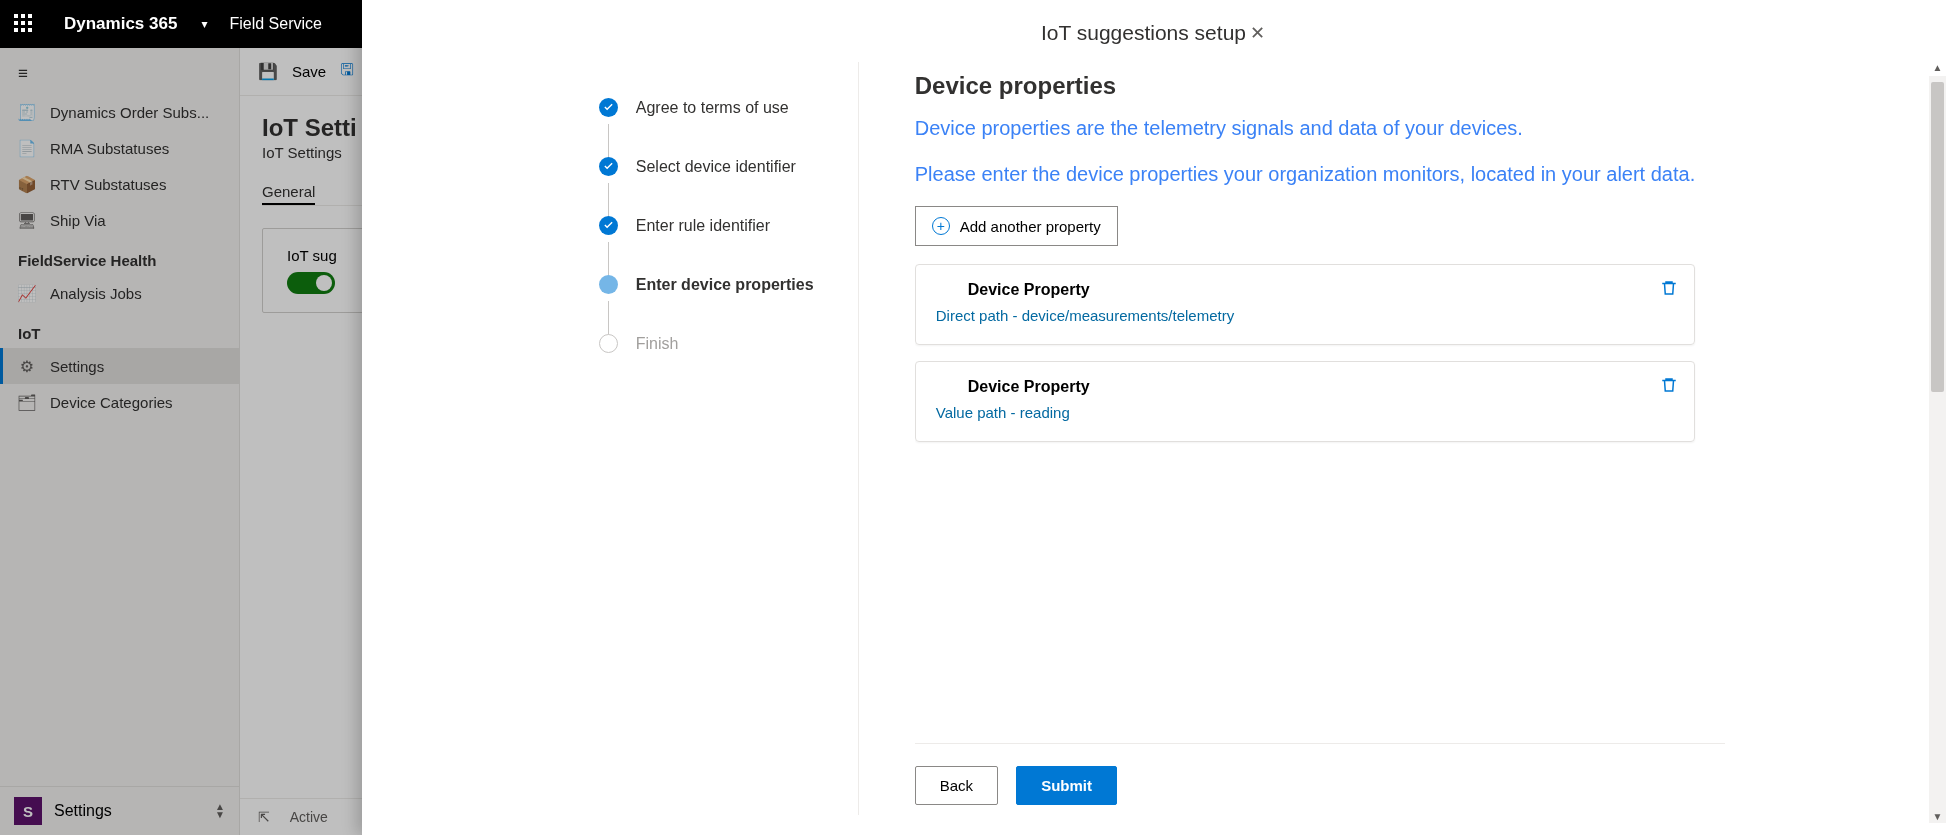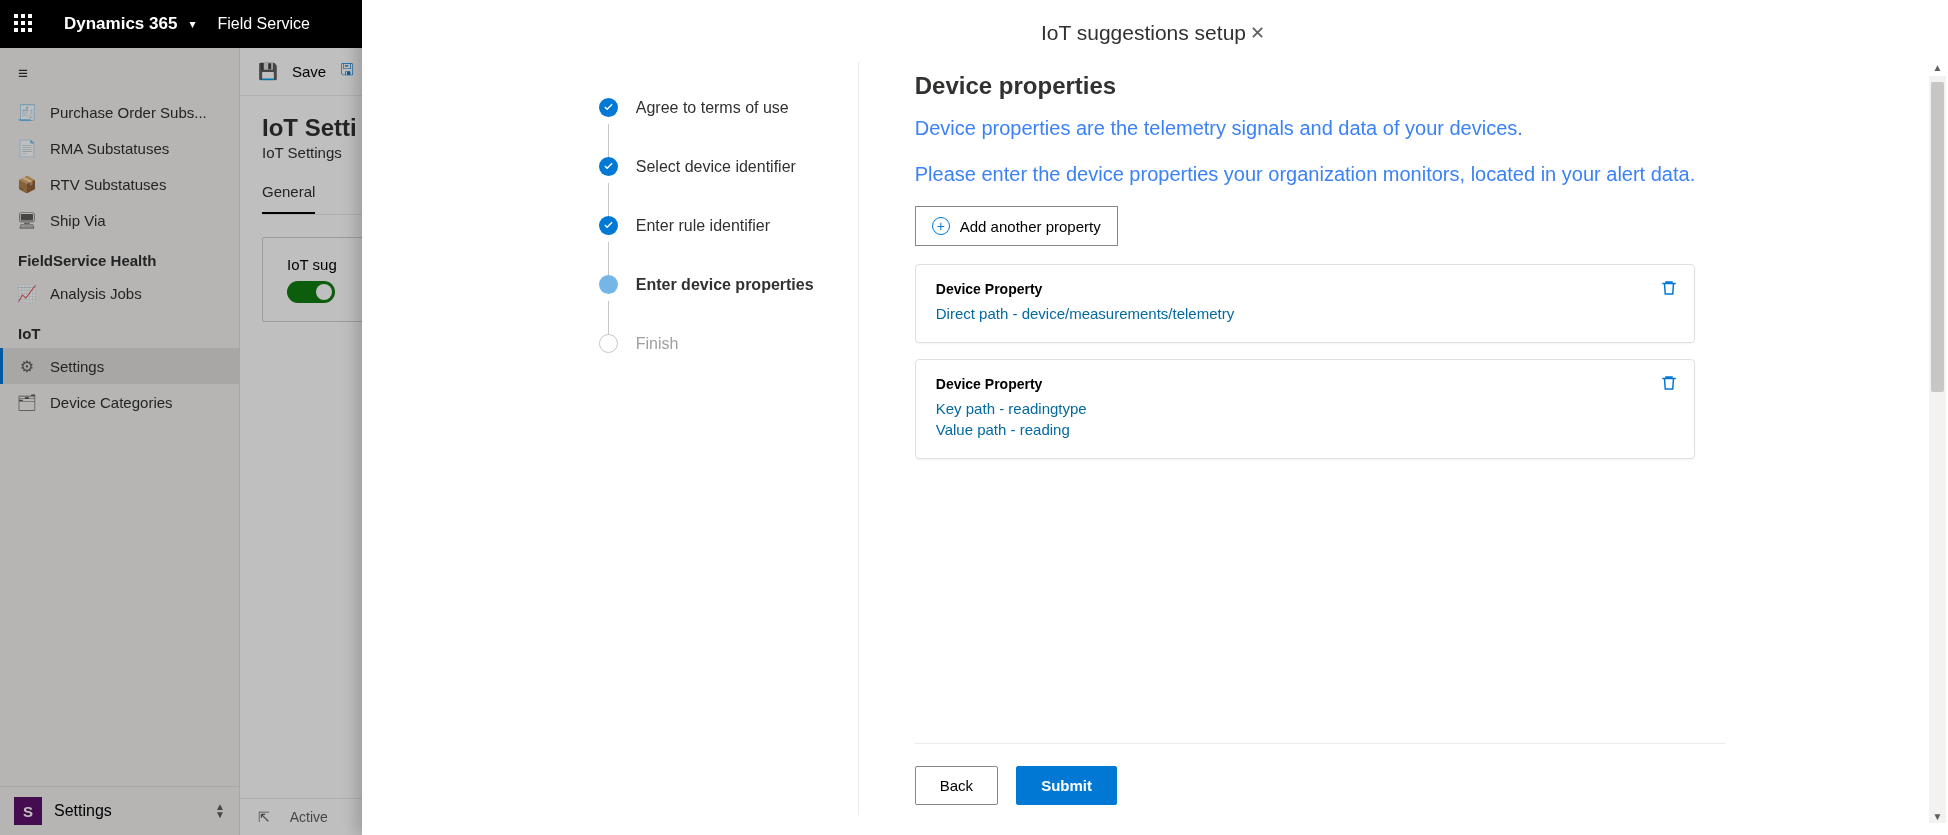--- a/index.html
+++ b/index.html
@@ -3,21 +3,21 @@
 <meta charset="utf-8">
 <style>
   * { box-sizing: border-box; margin: 0; padding: 0; }
   html, body { height: 100%; font-family: 'Segoe UI', Tahoma, sans-serif; overflow: hidden; }
   body { display: flex; flex-direction: column; background: #fff; }
 
   
   .topbar { display: flex; align-items: center; height: 48px; background: #000; color: #fff; padding: 0 14px; font-size: 16px; }
   .topbar .waffle { width: 20px; height: 20px; display: grid; grid-template-columns: repeat(3,4px); grid-template-rows: repeat(3,4px); gap: 3px; margin-right: 30px; }
   .topbar .waffle span { background:#fff; }
-  .topbar .brand { font-weight:600; font-size:17px; margin-right: 6px;}
+  .topbar .brand { font-weight:600; font-size:17px; margin-right: 18px;}
   .topbar .brand-chevron { margin:0 22px 0 6px; font-size:12px; color:#fff; }
   .topbar .app-name { font-size:16px; }
 
   
   .shell { flex:1; display:flex; min-height:0; position:relative; }
   .shell::after { content:''; position:absolute; inset:0; background:rgba(0,0,0,0.25); pointer-events:none; z-index:5;}
 
   
   .nav { width:240px; background:#f3f2f1; border-right:1px solid #e1dfdd; overflow:hidden; display:flex; flex-direction:column; padding-top:6px; }
   .nav .hamburger { padding:10px 18px; font-size:17px; color:#323130;}
@@ -31,21 +31,21 @@
   .nav-bottom .arrows{ display:flex; flex-direction:column; font-size:10px; color:#605e5c; line-height:8px;}
 
   
   .content { flex:1; display:flex; flex-direction:column; background:#fff; }
   .cmdbar { display:flex; align-items:center; gap:14px; padding:10px 18px; border-bottom:1px solid #edebe9; font-size:15px;}
   .cmdbar .ico{ color:#0078d4; font-size:16px;}
   .page { padding:18px 22px; }
   .page h1 { font-size:24px; font-weight:600; color:#323130;}
   .page .sub { font-size:15px; color:#323130; margin-top:2px; margin-bottom:22px;}
   .tabs { display:flex; gap:28px; font-size:15px; color:#323130; border-bottom:1px solid #edebe9; margin-bottom:22px;}
-  .tabs .tab{ padding-bottom:12px; cursor:pointer;}
+  .tabs .tab{ padding-bottom:3px; cursor:pointer;}
   .tabs .tab.active{ border-bottom:2px solid #000;}
   .card { border:1px solid #d2d0ce; border-radius:2px; padding:18px 24px; width:220px;}
   .card .label{ font-size:15px; margin-bottom:8px;}
   .toggle{ width:48px; height:22px; border-radius:11px; background:#107c10; position:relative;}
   .toggle::after{ content:''; position:absolute; right:3px; top:3px; width:16px; height:16px; border-radius:50%; background:#fff;}
   .statusbar{ display:flex; align-items:center; gap:20px; padding:10px 18px; border-top:1px solid #edebe9; margin-top:auto; font-size:14px; color:#605e5c;}
 
   
   .panel { position:fixed; top:0; right:0; bottom:0; left:362px; background:#fff; z-index:10; box-shadow:-6px 0 14px rgba(0,0,0,0.18); display:flex; flex-direction:column;align-items:center; }
   .panel-head { display:flex; align-items:center; justify-content:space-between; padding:18px 28px 14px; }
@@ -64,21 +64,21 @@
   .step.pending .label{ color:#a19f9d;}
   .step .label{ font-size:16px; color:#323130;}
   
   .form { flex:1; display:flex; flex-direction:column; padding:10px 6px 0 32px;}
   .form .scroll{ flex:1; overflow:auto; padding-right:30px;}
   .form h3{ font-size:24px; font-weight:600; color:#323130; margin-bottom:14px;}
   .form p{ font-size:20px; color:#3b82f6; margin-bottom:18px; line-height:1.4;}
   .add-btn{ display:inline-flex; align-items:center; gap:10px; border:1px solid #8a8886; padding:10px 16px; font-size:15px; cursor:pointer; margin-bottom:18px;}
   .add-btn .plus{ width:18px; height:18px; border:1.5px solid #0078d4; border-radius:50%; display:flex; align-items:center; justify-content:center; color:#0078d4; font-size:14px; line-height:1;}
   .prop-card{ border:1px solid #e1dfdd; border-radius:4px; padding:16px 20px; margin-bottom:16px; position:relative; box-shadow:0 1px 2px rgba(0,0,0,0.05);}
-  .prop-card .title{ font-size:14px; font-weight:600; margin-bottom:8px;}
+  .prop-card .title{ font-size:16px; font-weight:600; margin-bottom:8px;margin-left:32px;}
   .prop-card .line{ font-size:15px; color:#0369a1; margin-bottom:4px;}
   .prop-card .del{ position:absolute; right:16px; top:14px; color:#0078d4; cursor:pointer;}
   .form .footer{ display:flex; gap:18px; padding:22px 0 10px; border-top:1px solid #edebe9; margin-top:0;}
   .btn{ padding:10px 24px; font-size:15px; cursor:pointer; border-radius:2px;}
   .btn.secondary{ background:#fff; border:1px solid #8a8886;}
   .btn.primary{ background:#0078d4; color:#fff; border:1px solid #0078d4; font-weight:600;}
   
   .panel-scroll{ position:absolute; right:2px; top:76px; bottom:12px; width:17px; background:#f3f2f1;}
   .panel-scroll .thumb{ position:absolute; left:2px; right:2px; top:6px; height:310px; background:#c8c6c4; border-radius:2px;}
   .panel-scroll .arrow{ position:absolute; left:0; right:0; height:14px; display:flex; align-items:center; justify-content:center; font-size:10px; color:#605e5c;}
@@ -104,21 +104,21 @@
   <span class="brand-chevron">▾</span>
   <span class="app-name">Field Service</span>
 </div>
 
 <div class="shell">
   <div class="nav">
     <div class="hamburger">≡</div>
 
     <div class="item">
       <span class="ico">🧾</span>
-      <span>Purchase Order Subs...</span>
+      <span>Dynamics Order Subs...</span>
     </div>
 
     <div class="item">
       <span class="ico">📄</span>
       <span>RMA Substatuses</span>
     </div>
     <div class="item">
       <span class="ico">📦</span>
       <span>RTV Substatuses</span>
     </div>
@@ -241,21 +241,20 @@
           <div class="line">Direct path - device/measurements/telemetry</div>
         </div>
 
         <div class="prop-card">
           <div class="del">
             <svg width="18" height="18" viewBox="0 0 24 24" fill="none" stroke="#0078d4" stroke-width="2">
                 <path d="M3 6h18M8 6V4h8v2M6 6l1 14h10l1-14"></path>
               </svg>
           </div>
           <div class="title">Device Property</div>
-          <div class="line">Key path - readingtype</div>
           <div class="line">Value path - reading</div>
         </div>
       </div>
 
       <div class="footer">
         <button class="btn secondary">Back</button>
         <button class="btn primary">Submit</button>
       </div>
     </div>
   </div>

